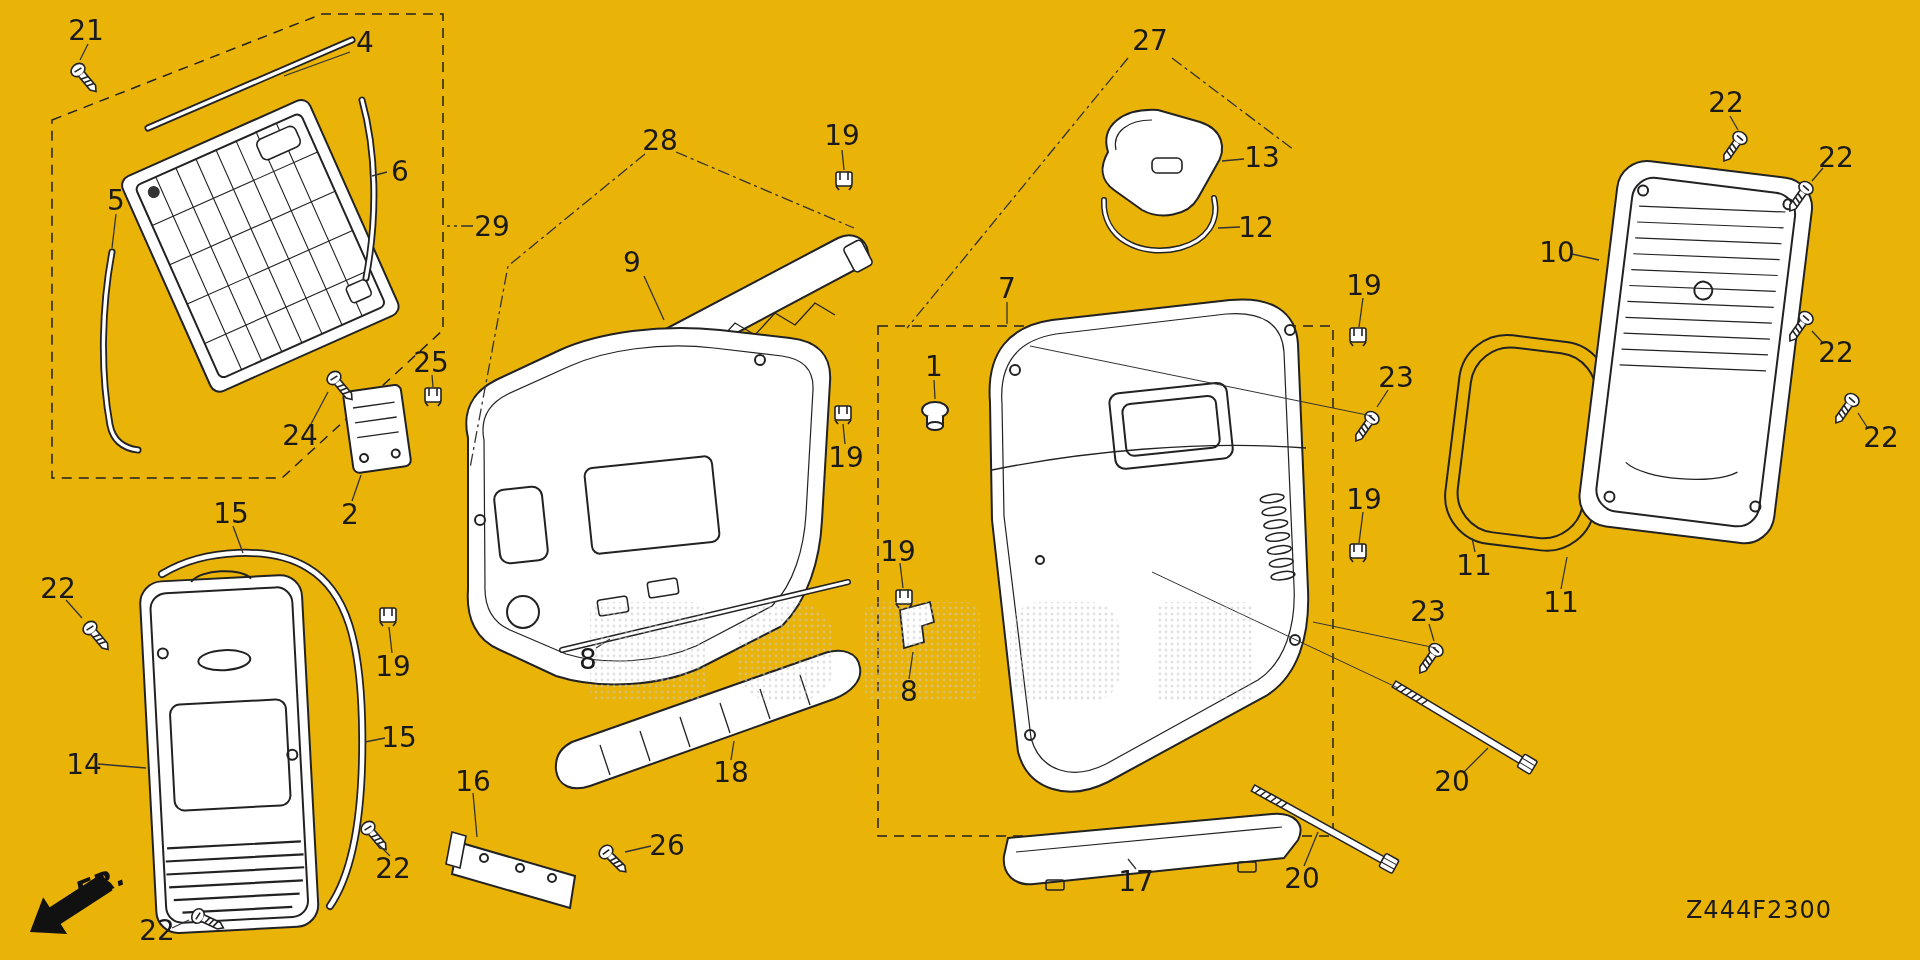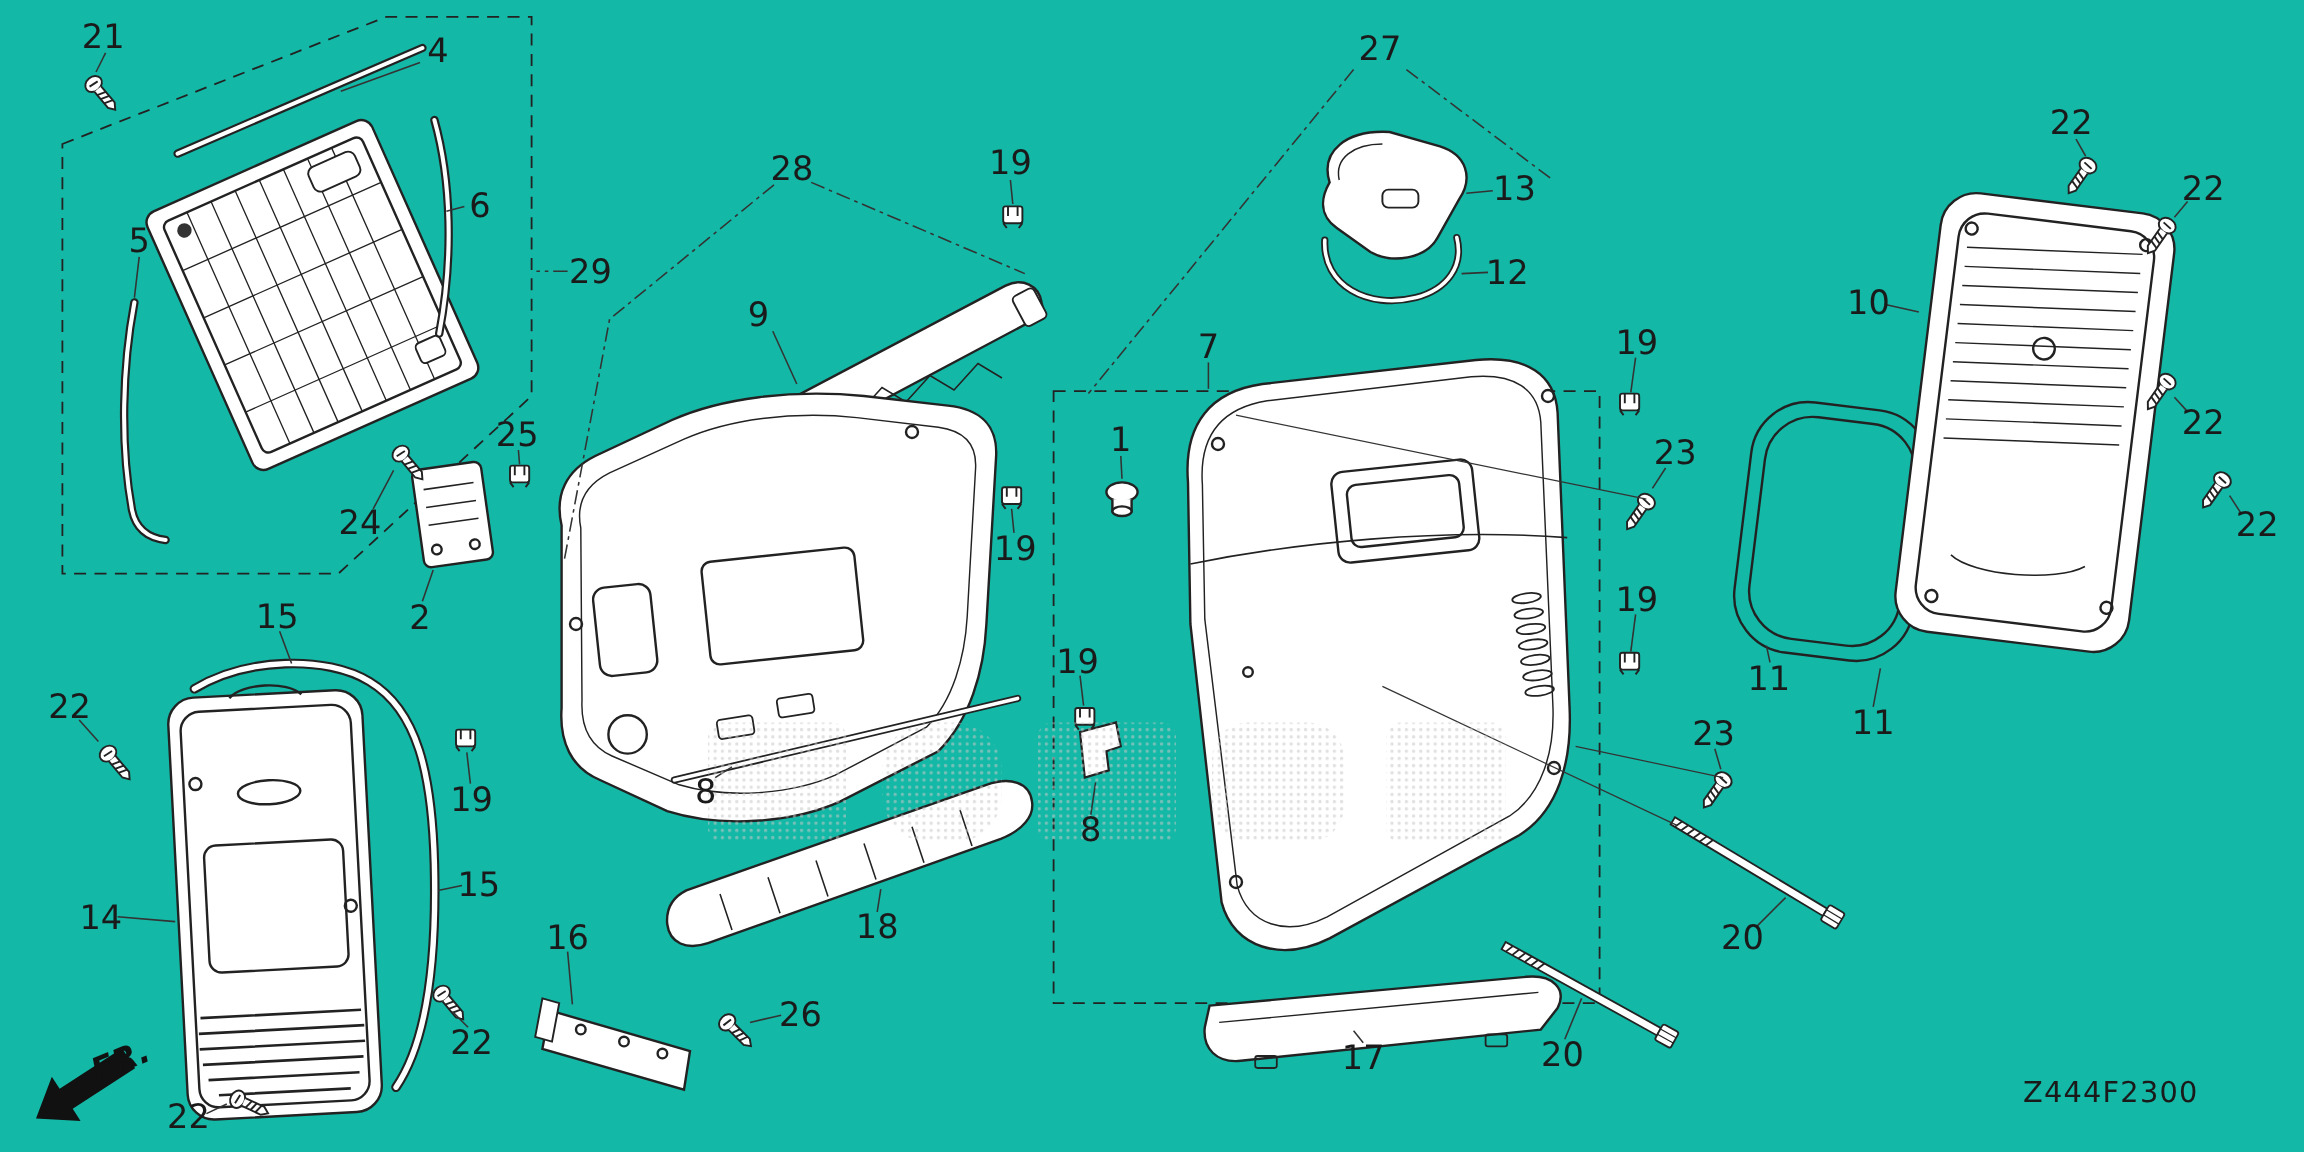--- a/index.html
+++ b/index.html
@@ -1,20 +1,20 @@
 <!DOCTYPE html>
 <html><head>
 <meta charset="utf-8">
 <style>
   html, body { margin: 0; padding: 0; background: #ffffff; overflow: hidden; }
   .stage {
     position: relative;
     width: 1920px;
     height: 960px;
-    background: #14b8a6;
+    background: #eab308;
     font-family: "DejaVu Sans", "Liberation Sans", sans-serif;
   }
   svg { display: block; }
   .callout {
     font-family: "DejaVu Sans", "Liberation Sans", sans-serif;
     font-size: 28px;
     fill: #1a1a1a;
   }
   .code-text {
     font-family: "DejaVu Sans", "Liberation Sans", sans-serif;

